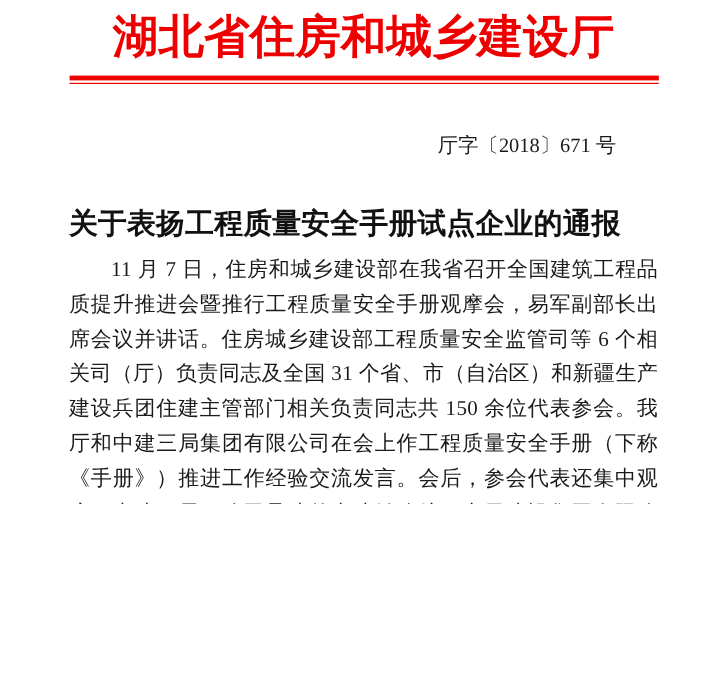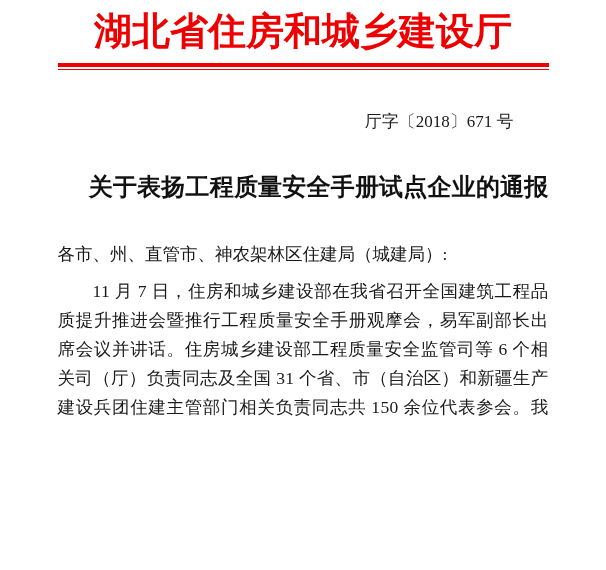--- a/index.html
+++ b/index.html
@@ -44,21 +44,21 @@
   .doc-number{
     margin-top:42px;
     font-size:17px;
     line-height:20px;
     text-align:right;
     padding-right:35px;
     color:var(--ink);
   }
   .doc-title{
     margin-top:40px;
-    text-align:right;
+    text-align:left;
     font-size:24px;
     line-height:30px;
     font-weight:bold;
     color:#111111;
     letter-spacing:0.2px;
     white-space:nowrap;
   }
   .salutation{
     margin-top:38px;
     font-size:17.5px;
@@ -85,19 +85,18 @@
   <div class="content">
     <div class="red-rule"></div>
   </div>
 
   <div class="content">
 
     <div class="doc-number">厅字〔2018〕671 号</div>
 
     <div class="doc-title">关于表扬工程质量安全手册试点企业的通报</div>
 
-    <div class="salutation">各市、州、直管市、神农架林区住建局（城建局）:</div>
 
     <div class="body-paragraph">11 月 7 日，住房和城乡建设部在我省召开全国建筑工程品质提升推进会暨推行工程质量安全手册观摩会，易军副部长出席会议并讲话。住房城乡建设部工程质量安全监管司等 6 个相关司（厅）负责同志及全国 31 个省、市（自治区）和新疆生产建设兵团住建主管部门相关负责同志共 150 余位代表参会。我厅和中建三局集团有限公司在会上作工程质量安全手册（下称《手册》）推进工作经验交流发言。会后，参会代表还集中观摩了中建三局一公司承建的中建铂公馆、中天建设集团有限公司承建的顶琇西北湖 B 地块和武汉市汉阳市政建设集团公司承建的月亮湾城市阳台等 3 个项目。</div>
 
   </div>
 
 </div>
 
 </body></html>

